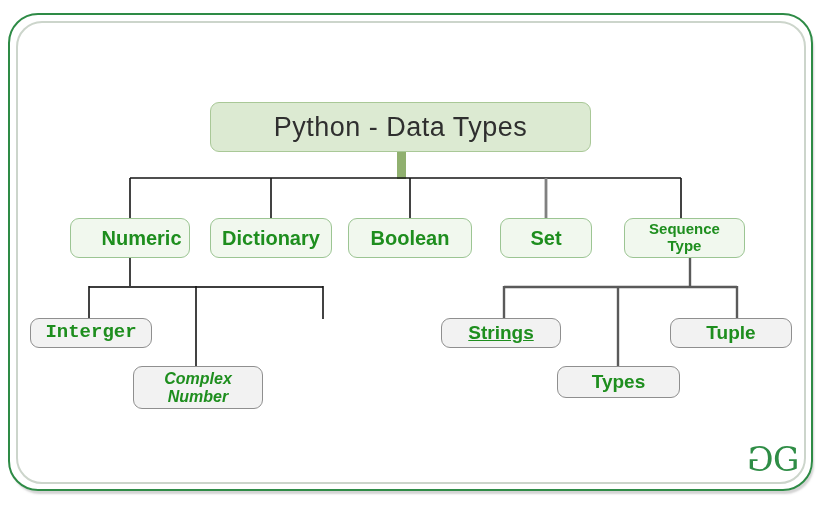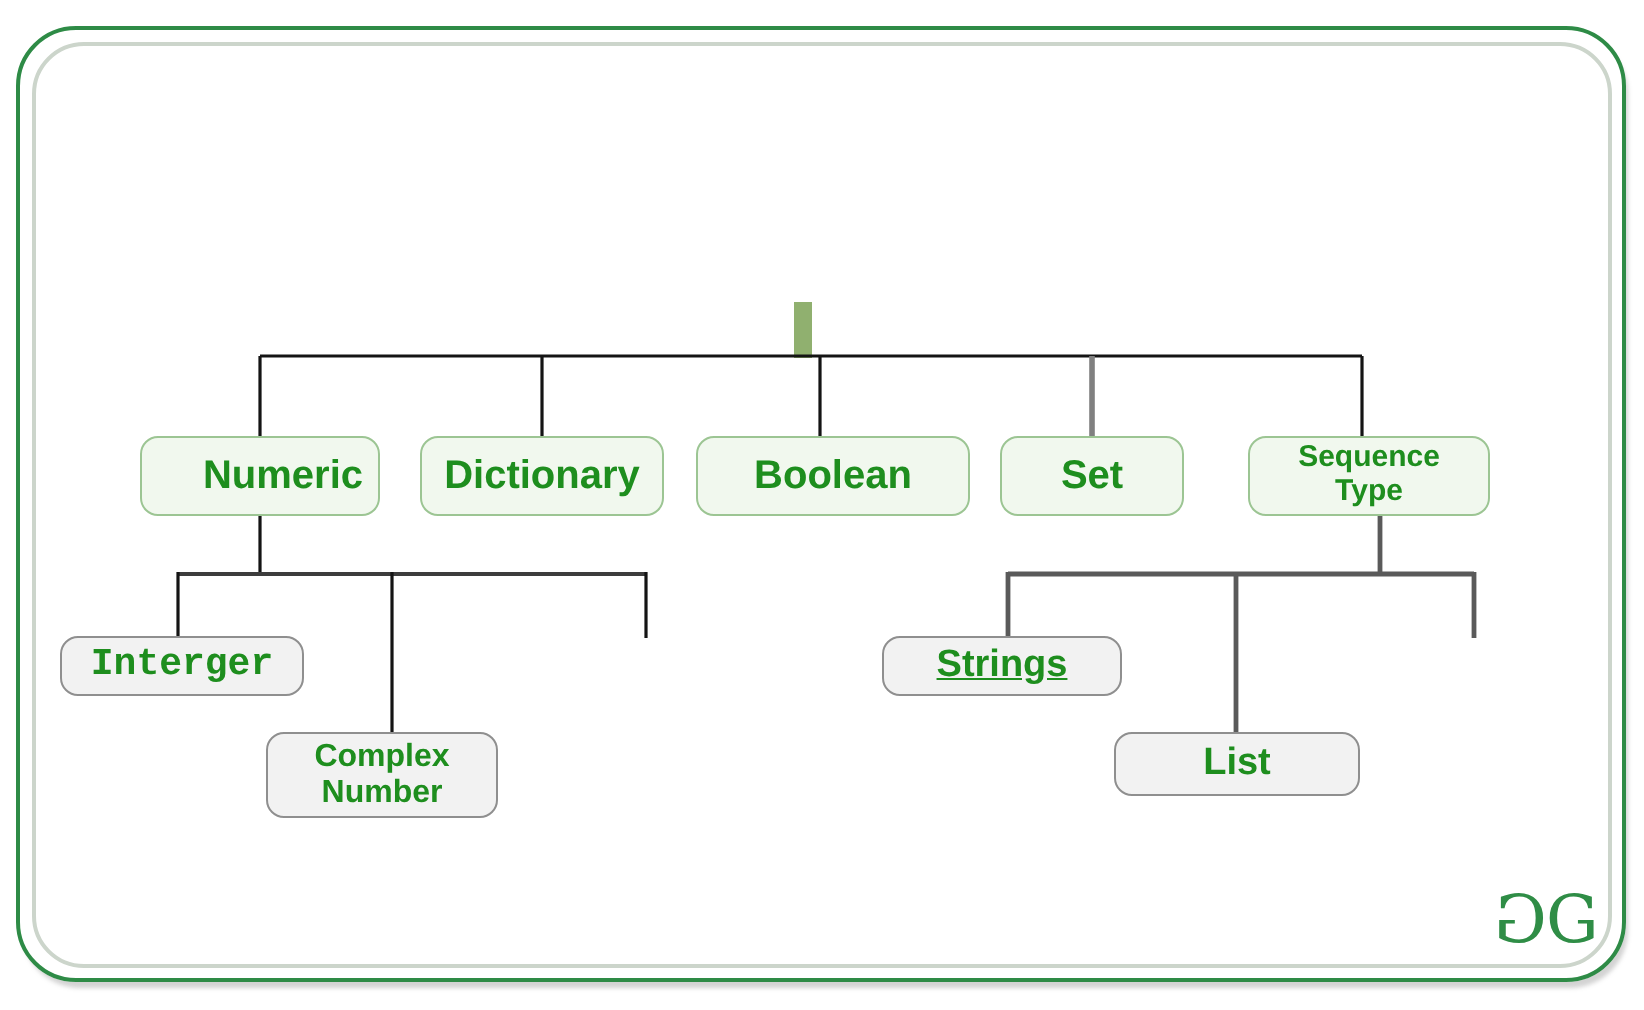--- a/index.html
+++ b/index.html
@@ -76,31 +76,33 @@
     <path class="t-black" d="M196,286 V368"></path>
     <path class="t-black" d="M323,286 V319"></path>
 
     <path class="t-gray" d="M690,258 V288"></path>
     <path class="t-gray" d="M504,287 H737"></path>
     <path class="t-gray" d="M504,286 V319"></path>
     <path class="t-gray" d="M618,286 V368"></path>
     <path class="t-gray" d="M737,286 V319"></path>
   </svg>
 
+  <div class="node root" style="left:210px;top:102px;width:381px;height:50px;">Python - Data Types</div>
 
   <div class="node lvl2" style="left:70px;top:218px;width:120px;height:40px;padding-left:23px;">Numeric</div>
   <div class="node lvl2" style="left:210px;top:218px;width:122px;height:40px;">Dictionary</div>
-  <div class="node lvl2" style="left:348px;top:218px;width:137px;height:40px;">Boolean</div>
+  <div class="node lvl2" style="left:348px;top:218px;width:124px;height:40px;">Boolean</div>
   <div class="node lvl2" style="left:500px;top:218px;width:92px;height:40px;">Set</div>
   <div class="node lvl2 small" style="left:624px;top:218px;width:121px;height:40px;">Sequence Type</div>
 
   <div class="node lvl3" style="left:30px;top:318px;width:122px;height:30px;font-family:Liberation Mono, monospace;">Interger</div>
-  <div class="node lvl3 small" style="left:133px;top:366px;width:116px;height:43px;">Complex Number</div>
+  <div class="node lvl3 small" style="left:133px;top:366px;width:130px;height:43px;font-style:italic;">Complex Number</div>
 
   <div class="node lvl3" style="left:441px;top:318px;width:120px;height:30px;text-decoration:underline;">Strings</div>
-  <div class="node lvl3" style="left:557px;top:366px;width:123px;height:32px;">List</div>
+  <div class="node lvl3" style="left:557px;top:366px;width:123px;height:32px;">Types</div>
+  <div class="node lvl3" style="left:670px;top:318px;width:122px;height:30px;">Tuple</div>
 
   <div class="logo">
     <span class="flip">G</span>
       <span>G</span>
   </div>
 
 </div>
 
 </body></html>

